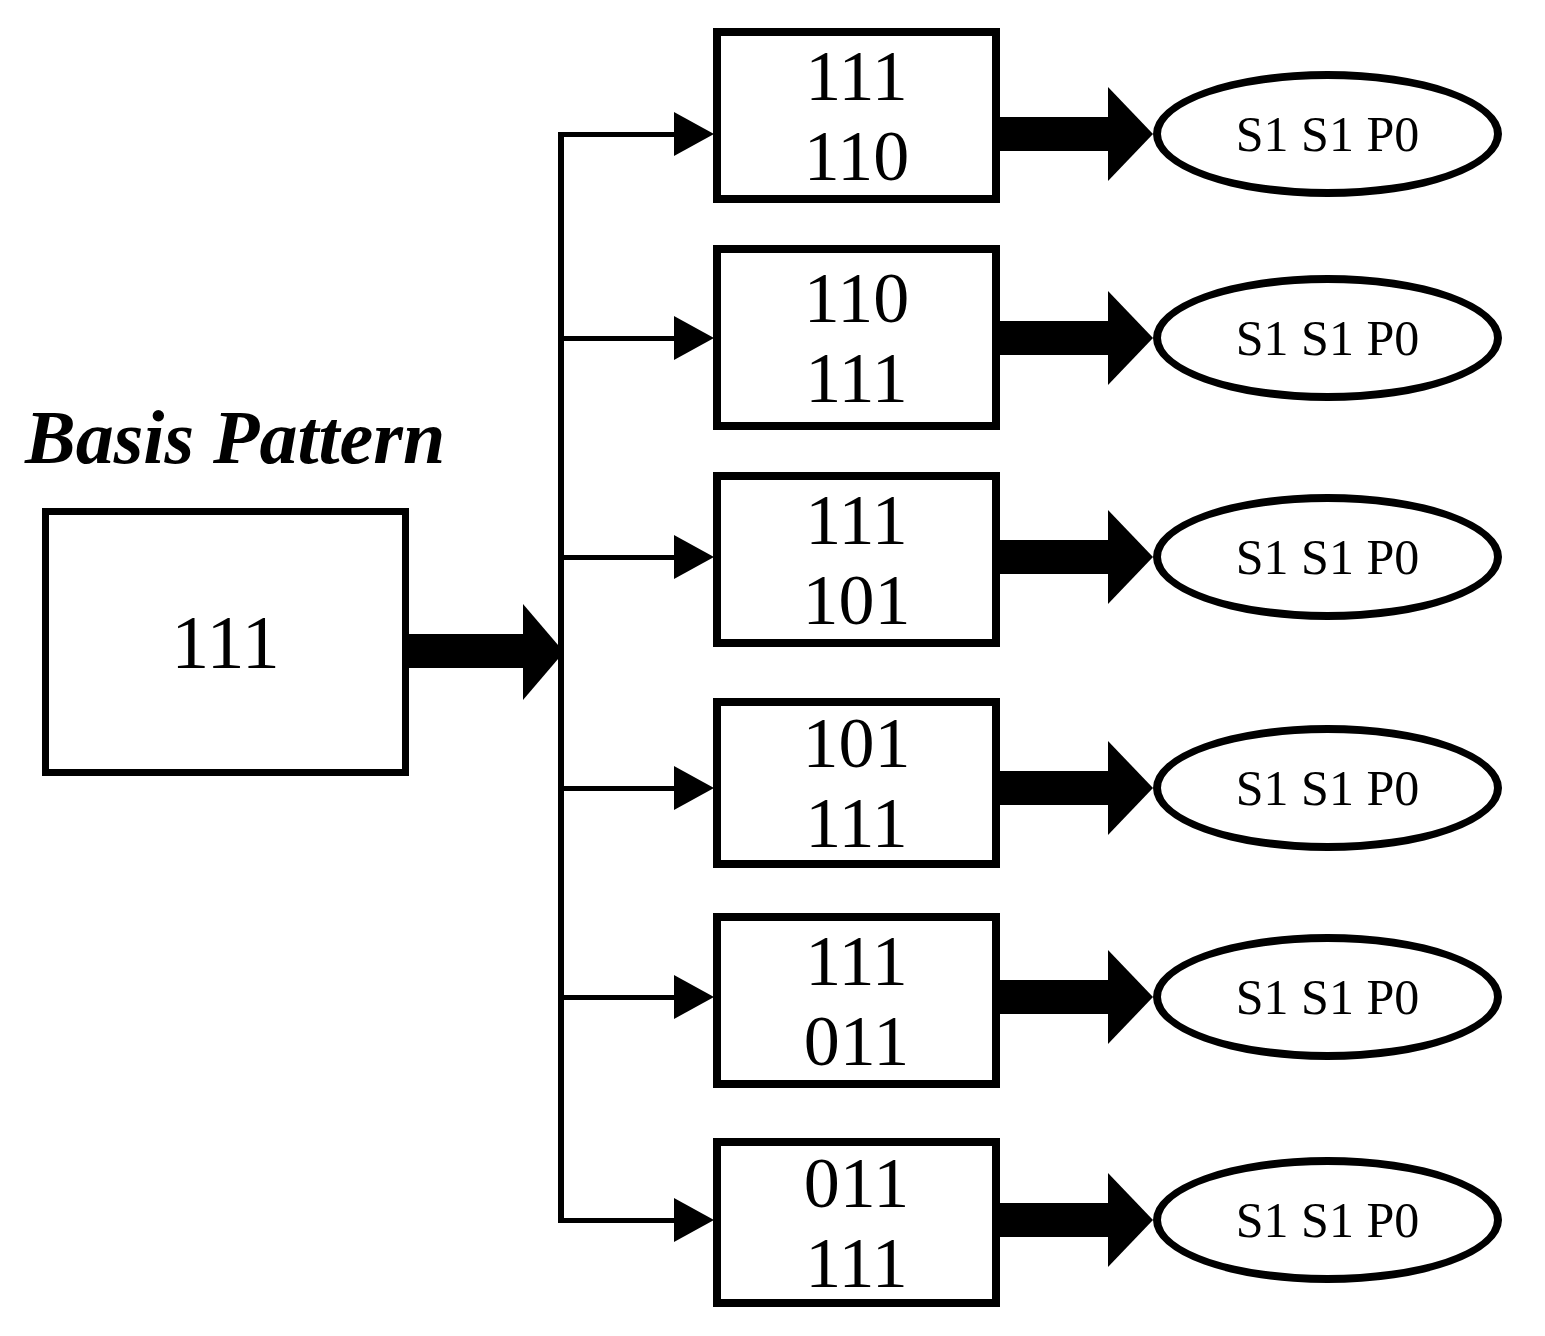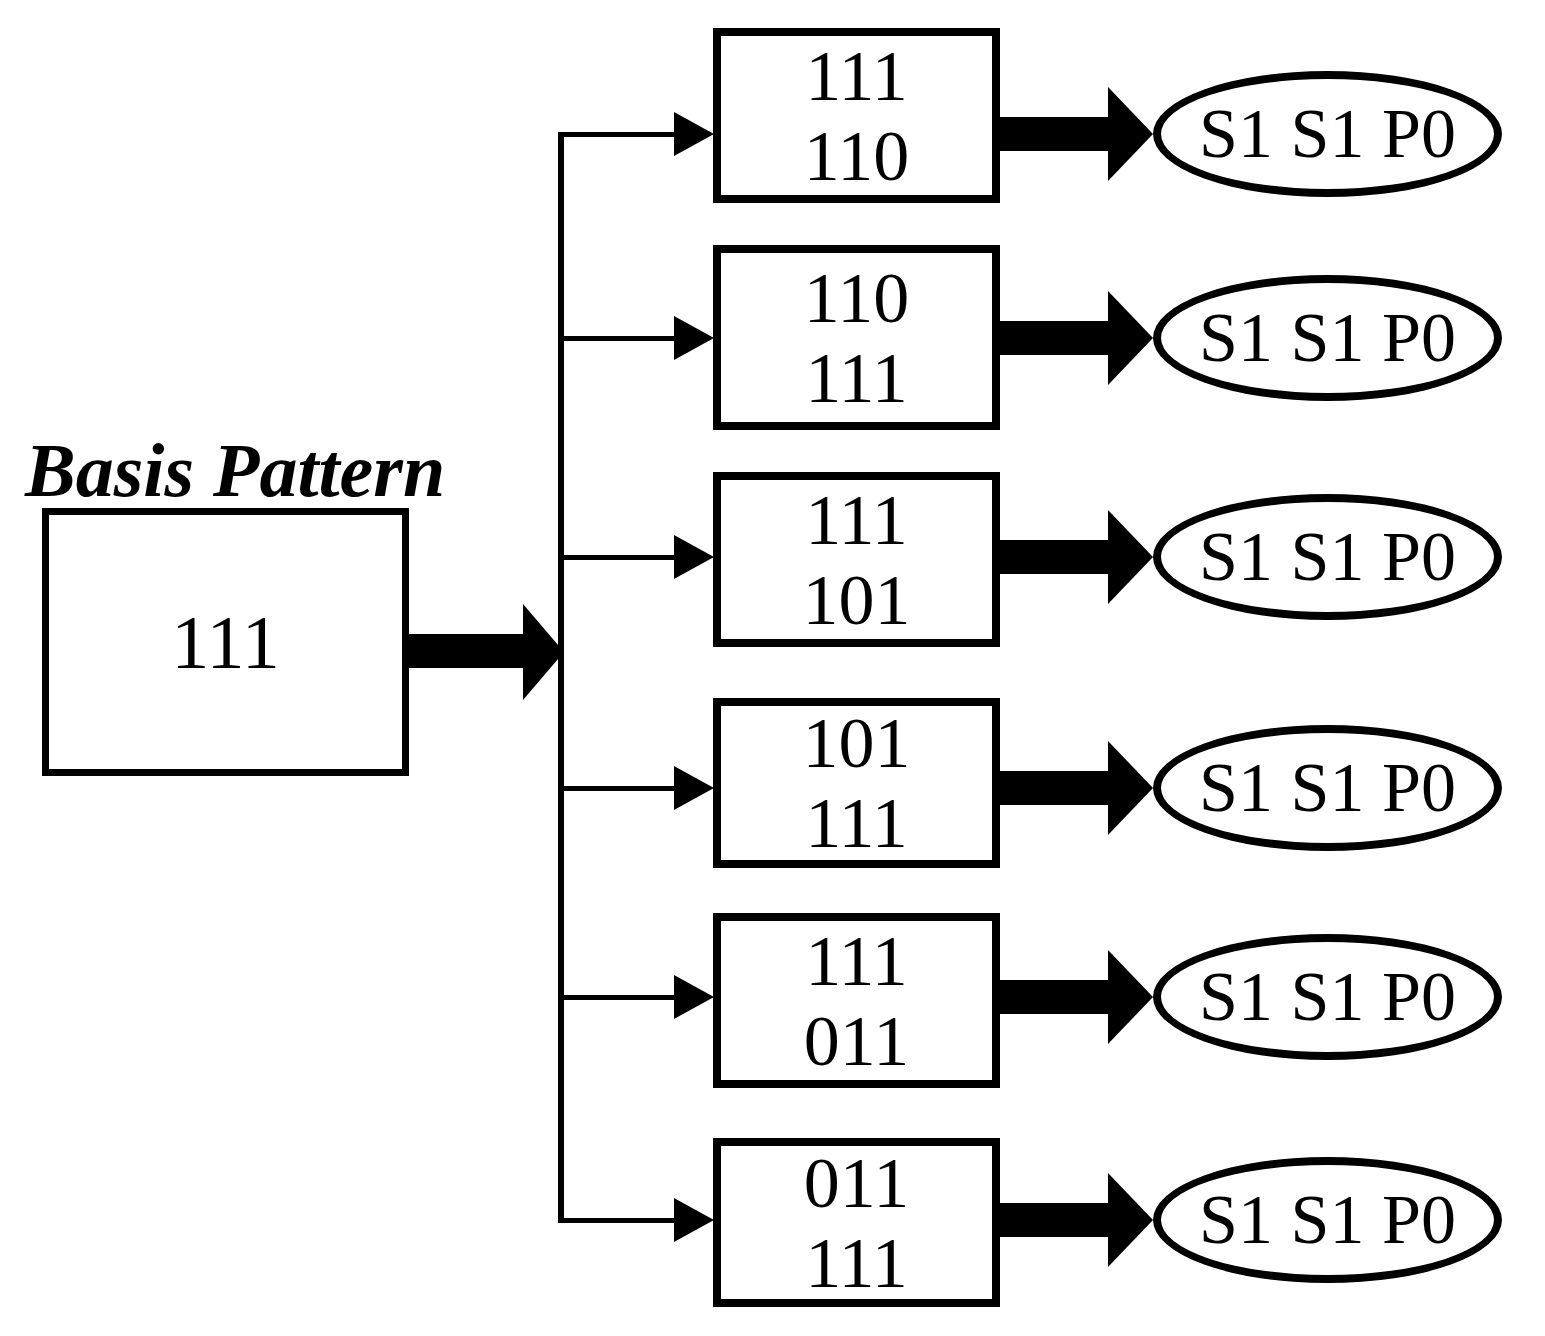--- a/index.html
+++ b/index.html
@@ -19,21 +19,20 @@
   }
   .title {
     position: absolute;
     left: 25px;
     top: 394px;
     font-size: 76px;
     font-weight: bold;
     font-style: italic;
     white-space: nowrap;
     letter-spacing: 0px;
-    margin-top: 33px;
   }
   .basis-box {
     position: absolute;
     left: 42px;
     top: 508px;
     width: 367px;
     height: 268px;
     border: 7px solid #000;
     box-sizing: border-box;
     display: flex;
@@ -61,21 +60,21 @@
     position: absolute;
     left: 1153px;
     width: 349px;
     height: 126px;
     border: 8px solid #000;
     border-radius: 50%;
     box-sizing: border-box;
     display: flex;
     align-items: center;
     justify-content: center;
-    font-size: 70px;
+    font-size: 50px;
     background: #fff;
     white-space: nowrap;
   }
 </style>
 </head>
 <body>
 
 <div id="canvas">
 
   <svg id="connector-layer" viewBox="0 0 1545 1336" xmlns="http://www.w3.org/2000/svg" fill="#000000">

